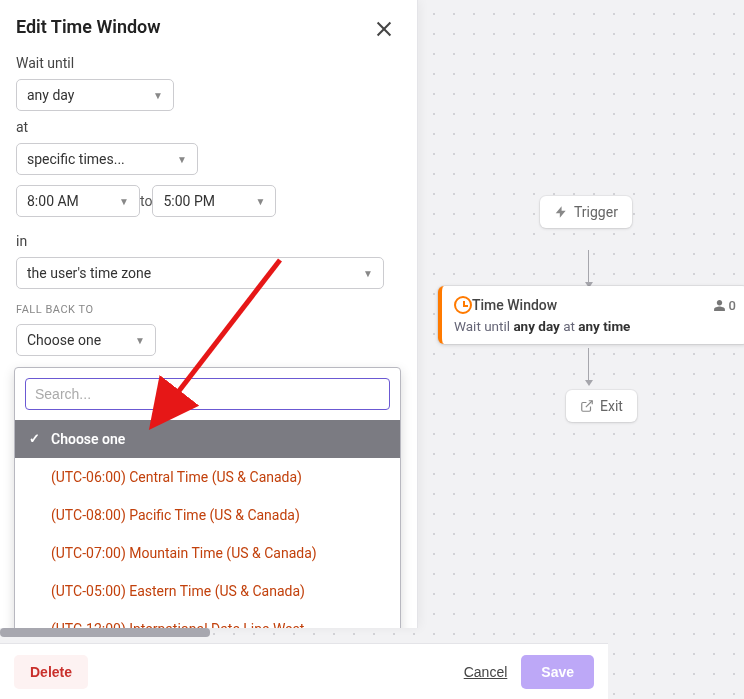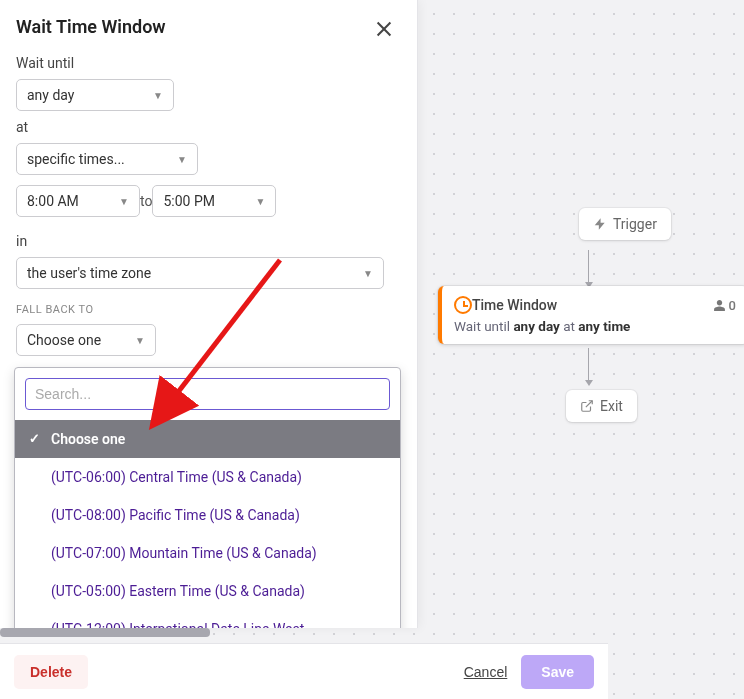--- a/index.html
+++ b/index.html
@@ -38,22 +38,21 @@
     box-shadow: 0 1px 3px rgba(0,0,0,0.12), 0 0 0 1px rgba(0,0,0,0.04);
     display: flex;
     align-items: center;
     gap: 6px;
     padding: 8px 14px;
     color: #666;
     font-size: 14px;
   }
   .flow .trigger-node {
     left: 110px;
-    top: 208px;
-    margin-left: 39px;
+    top: 196px;
   }
   .flow .exit-node {
     left: 136px;
     top: 390px;
   }
   .flow .connector {
     position: absolute;
     left: 158px;
     width: 0;
     border-left: 1.5px solid #a6a6ac;
@@ -214,21 +213,21 @@
     color: #333;
   }
   .dropdown input::placeholder { color: #aaa; }
   .dd-list {
     max-height: 230px;
     overflow-y: auto;
   }
   .dd-item {
     padding: 11px 14px 11px 36px;
     font-size: 14px;
-    color: #4c1d95;
+    color: #c2410c;
     cursor: pointer;
     position: relative;
   }
   .dd-item.selected {
     background: #7b7b82;
     color: #fff;
     font-weight: 600;
   }
   .dd-item.selected::before {
     content: "✓";
@@ -335,21 +334,21 @@
         <path d="M18 13v6a2 2 0 0 1-2 2H5a2 2 0 0 1-2-2V8a2 2 0 0 1 2-2h6"></path>
         <polyline points="15 3 21 3 21 9"></polyline>
         <line x1="10" y1="14" x2="21" y2="3"></line>
       </svg>
     <span>Exit</span>
   </div>
 </div>
 
 <div class="panel-wrap">
   <div class="panel">
-    <h1>Wait Time Window</h1>
+    <h1>Edit Time Window</h1>
     <div class="close-x">
       <svg viewBox="0 0 24 24" width="22" height="22" stroke="currentColor" stroke-width="2.2" fill="none">
           <line x1="5" y1="5" x2="19" y2="19"></line>
           <line x1="19" y1="5" x2="5" y2="19"></line>
         </svg>
     </div>
 
     <div class="label">Wait until</div>
     <div class="select" style="width:158px">
       <span>any day</span>

